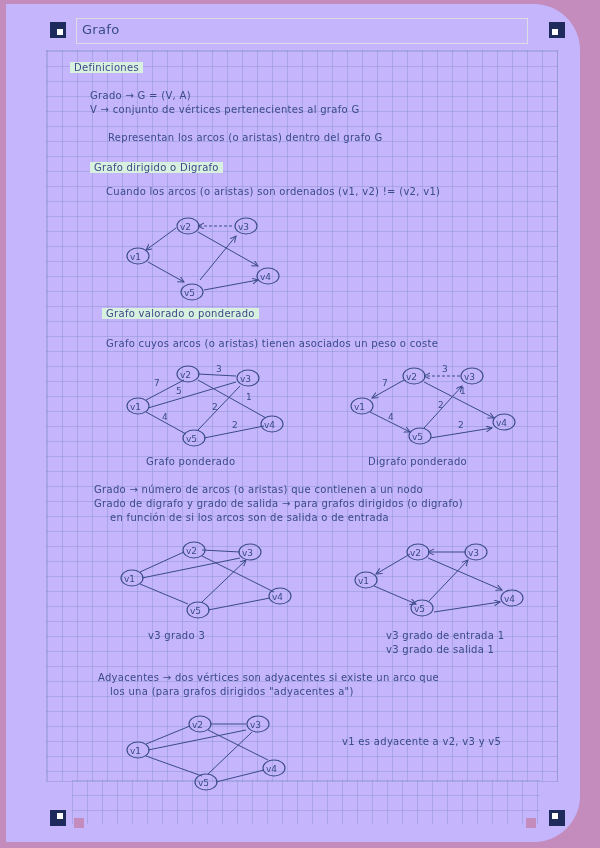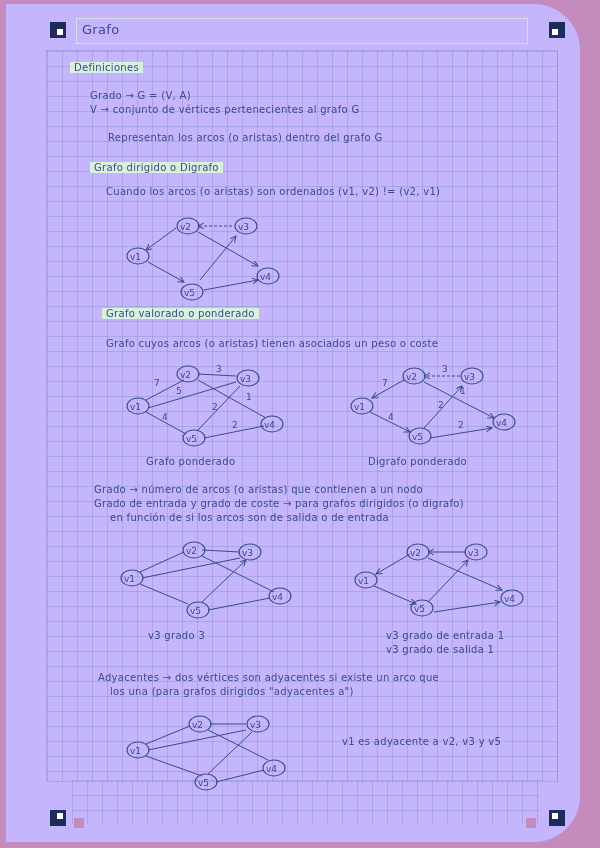--- a/index.html
+++ b/index.html
@@ -160,21 +160,21 @@
     <g class="node">
         <ellipse cx="72" cy="72" rx="11" ry="8"></ellipse>
         <text x="64" y="76" font-size="9">v5</text>
       </g>
   </svg>
 
   <div class="hw" style="left:140px;top:452px;">Grafo ponderado</div>
   <div class="hw" style="left:362px;top:452px;">Digrafo ponderado</div>
 
   <div class="hw" style="left:88px;top:480px;">Grado → número de arcos (o aristas) que contienen a un nodo</div>
-  <div class="hw" style="left:88px;top:494px;">Grado de entrada y grado de coste → para grafos dirigidos (o digrafo)</div>
+  <div class="hw" style="left:88px;top:494px;">Grado de digrafo y grado de salida → para grafos dirigidos (o digrafo)</div>
   <div class="hw" style="left:104px;top:508px;">en función de si los arcos son de salida o de entrada</div>
 
   <svg width="170" height="80" style="left:112px;top:536px;">
     <line class="edge" x1="22" y1="32" x2="66" y2="12"></line>
     <line class="edge" x1="84" y1="10" x2="122" y2="12"></line>
     <line class="edge" x1="24" y1="38" x2="122" y2="18"></line>
     <line class="edge" x1="84" y1="16" x2="156" y2="52"></line>
     <line class="edge" x1="22" y1="44" x2="70" y2="64"></line>
     <line class="edge" x1="84" y1="62" x2="128" y2="20" marker-end="url(#ah)"></line>
     <line class="edge" x1="90" y1="70" x2="152" y2="58"></line>

